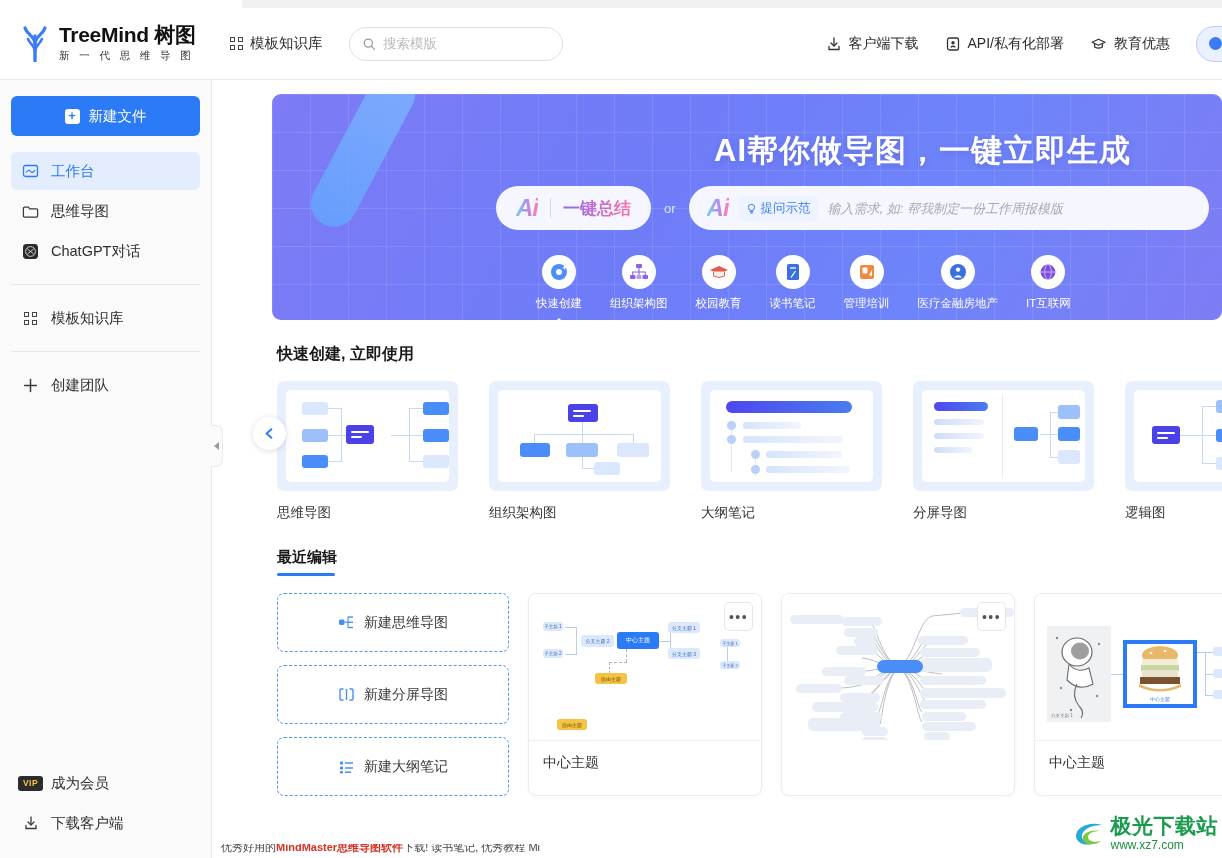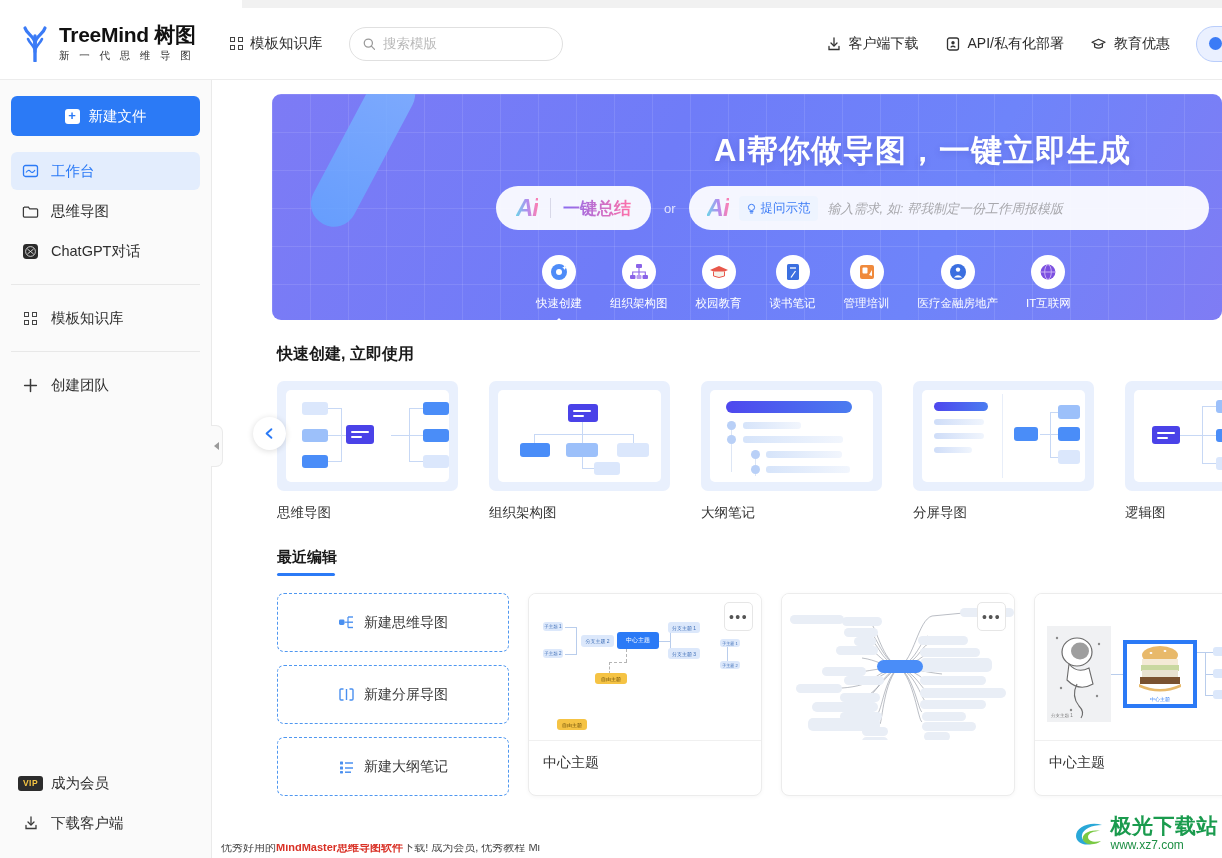--- a/index.html
+++ b/index.html
@@ -813,21 +813,21 @@
           <div class="mm" style="left:178px;top:75px;width:42px;height:9px;font-size:4px;">分支主题 2</div>
           <div class="mm" style="left:178px;top:96px;width:42px;height:9px;font-size:4px;">分支主题 3</div>
         </div>
         <div class="rcard-name">中心主题</div>
       </div>
     </div>
   </div>
 </div>
 
 <div class="bottomstrip">
-  <span>优秀好用的</span><span class="red">MindMaster思维导图软件</span><span>下载! 成为会员, 优秀教程 Mi</span>
+  <span>优秀好用的</span><span class="red">MindMaster思维导图软件</span><span>下载! 读书笔记, 优秀教程 Mi</span>
 </div>
 
 <div class="watermark">
   <svg width="34" height="30" viewBox="0 0 34 30">
     <path d="M30 6 C18 2, 4 8, 4 17 C4 24, 14 28, 22 24 C14 25, 9 21, 10 16 C11 10, 20 6, 30 6 Z" fill="#2aa8d8"></path>
     <path d="M28 12 C18 10, 9 15, 11 21 C13 26, 23 27, 29 22 C22 24, 16 22, 16 18 C16 14, 22 12, 28 12 Z" fill="#7ac943"></path>
   </svg>
   <div>
     <div class="wm-txt">极光下载站</div>
     <div class="wm-url">www.xz7.com</div>

